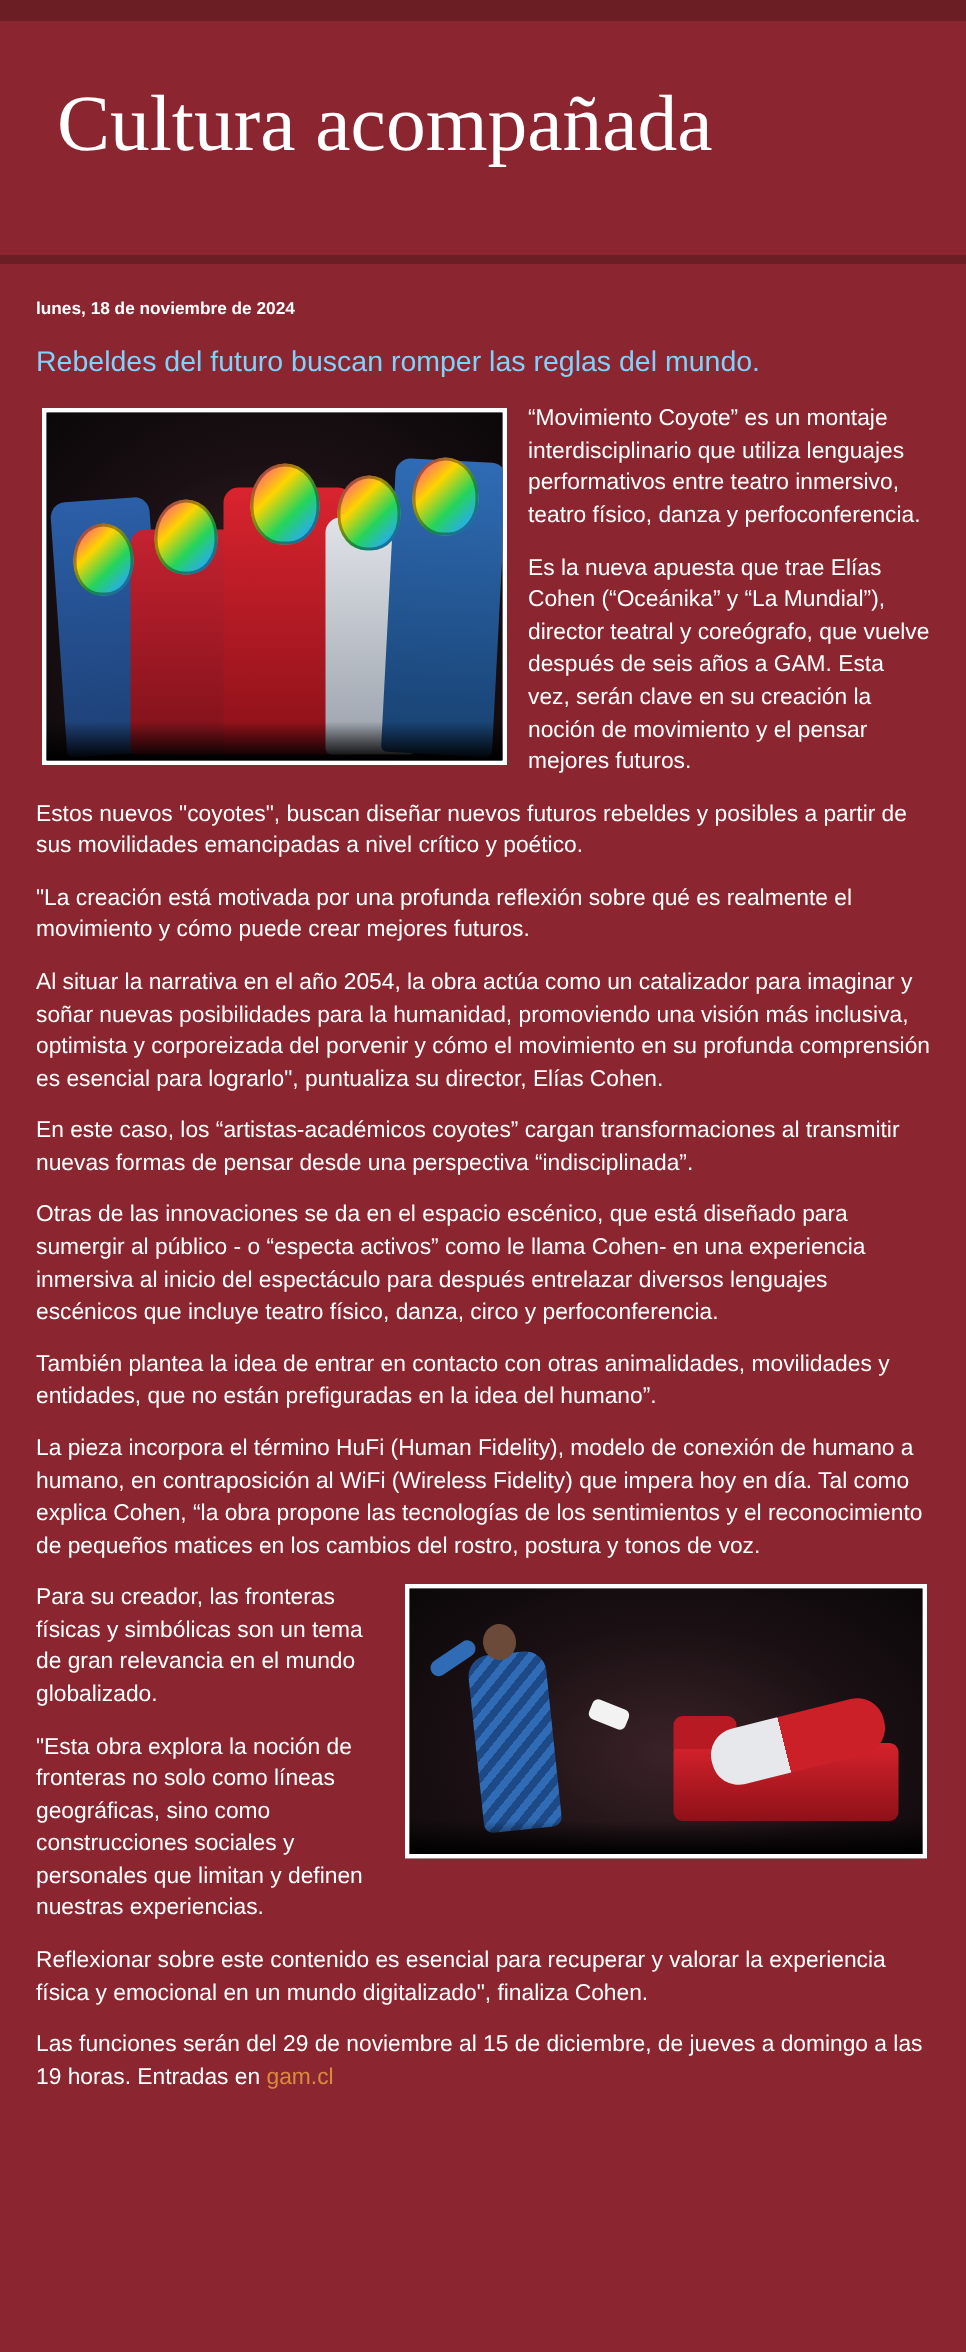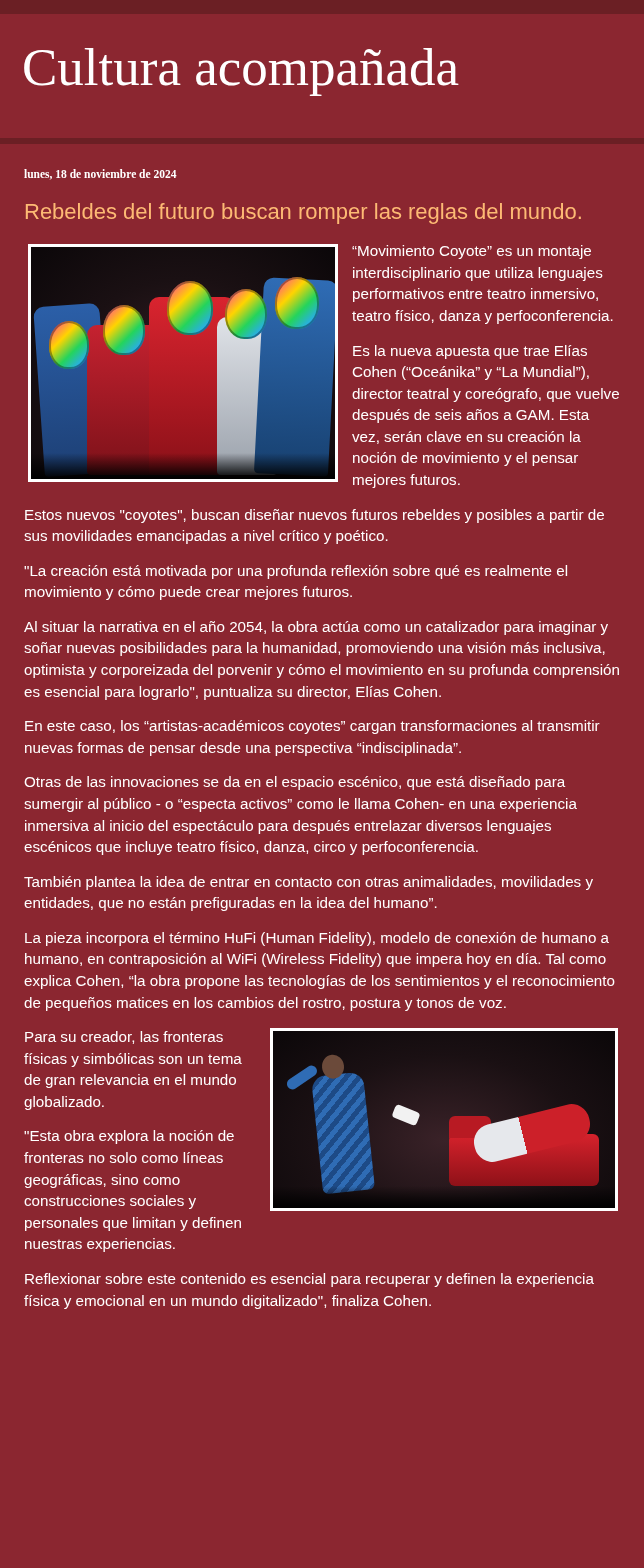--- a/index.html
+++ b/index.html
@@ -27,38 +27,38 @@
     background: #8b2630;
     padding: 26px 0 42px 22px;
     border-bottom: 6px solid #6b1f24;
   }
   .blog-title {
     font-family: "Liberation Serif", serif;
     font-size: 53px;
     line-height: 1.05;
     color: #ffffff;
     font-weight: normal;
-    margin: 0;
+    margin: 16px;
     letter-spacing: 0px;
   }
   .content {
     background: #8b2630;
     padding: 16px 24px 30px 24px;
   }
   .date {
     color: #ffffff;
-    font-family: Liberation Serif, serif;
+    font-family: Liberation Sans, sans-serif;
     font-size: 11.5px;
     font-weight: bold;
     margin: 8px 0 18px 0;
   }
   .post-title {
-    color: #fdba74;
+    color: #7dd3fc;
     font-family: "Liberation Sans", sans-serif;
-    font-size: 22px;
+    font-size: 19px;
     font-weight: normal;
     margin: 0 0 14px 0;
     line-height: 1.3;
   }
   .body-text {
     color: #ffffff;
     font-family: Liberation Sans, sans-serif;
     font-size: 15.2px;
     line-height: 1.42;
   }
@@ -206,20 +206,21 @@
             <div class="sofa"></div>
             <div class="dancer-red"></div>
             <div class="shoe s1"></div>
             <div class="dancer-blue"></div>
             <div class="floor"></div>
           </div>
         </div>
 
         <p>Para su creador, las fronteras físicas y simbólicas son un tema de gran relevancia en el mundo globalizado.</p>
         <p>"Esta obra explora la noción de fronteras no solo como líneas geográficas, sino como construcciones sociales y personales que limitan y definen nuestras experiencias.</p>
-        <p>Reflexionar sobre este contenido es esencial para recuperar y definen la experiencia física y emocional en un mundo digitalizado", finaliza Cohen.</p>
+        <p>Reflexionar sobre este contenido es esencial para recuperar y valorar la experiencia física y emocional en un mundo digitalizado", finaliza Cohen.</p>
         <div class="clear"></div>
 
+        <p><span> Las funciones serán del 29 de noviembre al 15 de diciembre, de jueves a domingo a las 19 horas. Entradas en </span><a class="link" href="#">gam.cl</a></p>
 
       </div>
     </div>
   </div>
 </div>
 
 </body></html>

